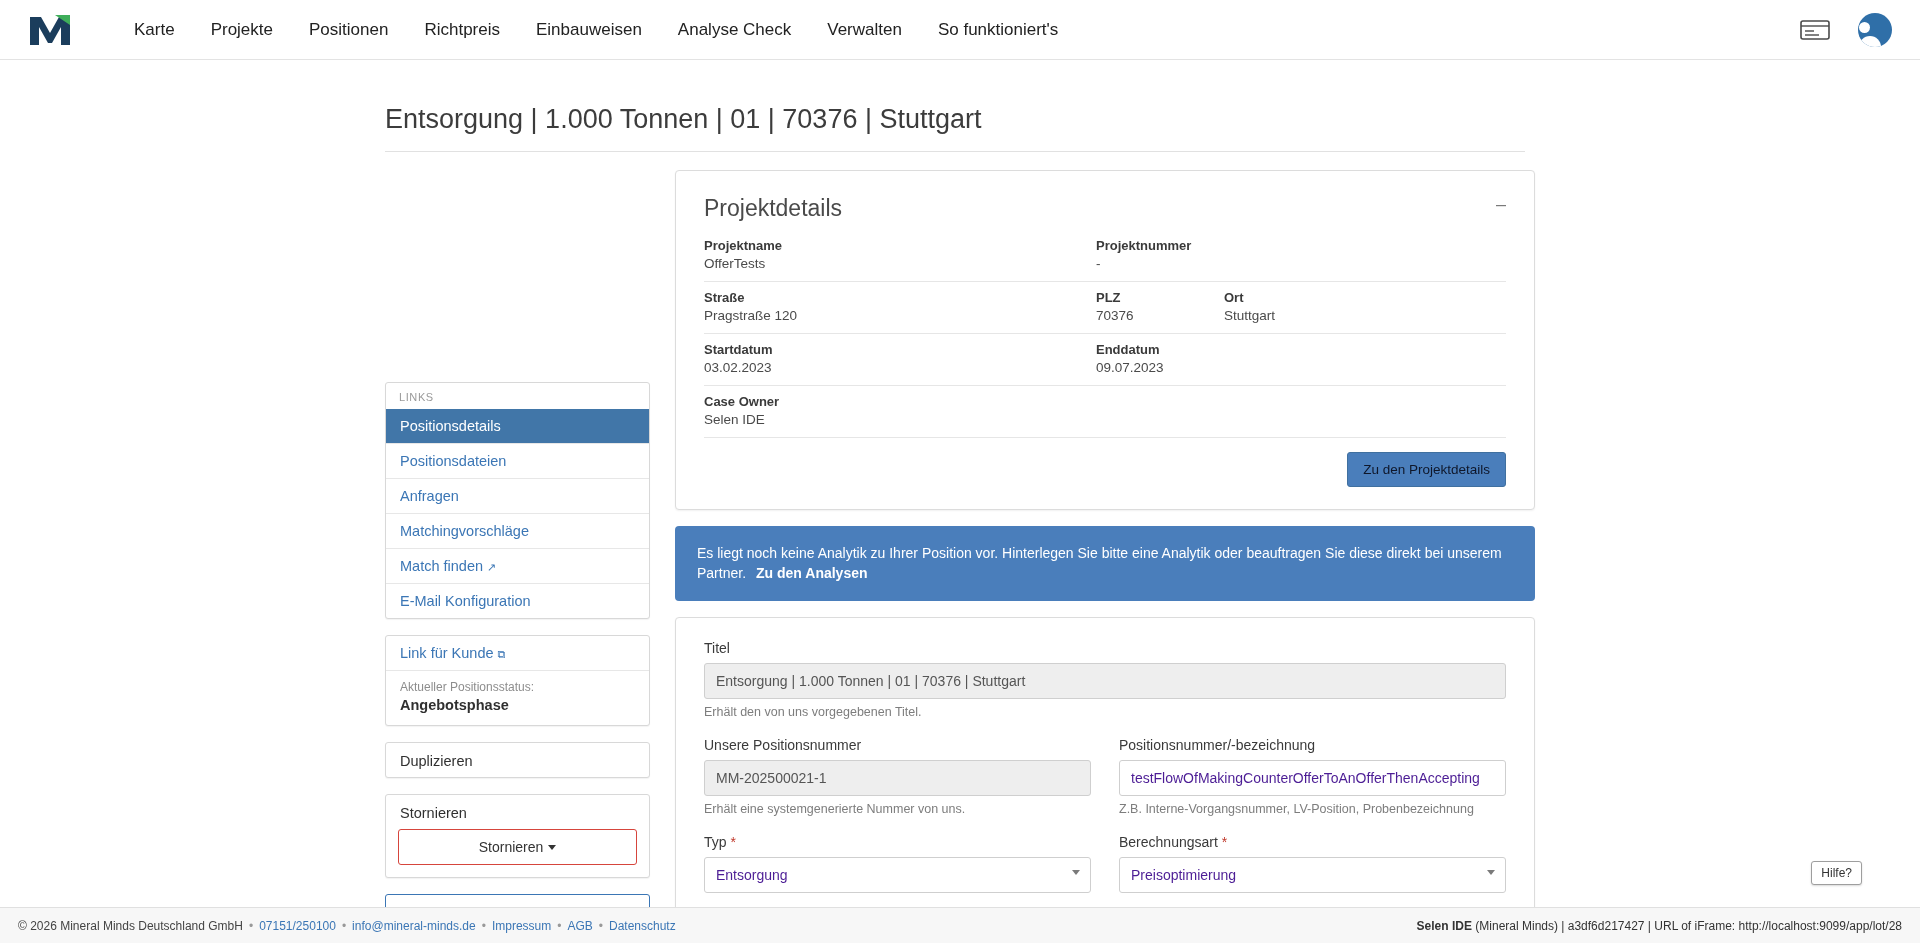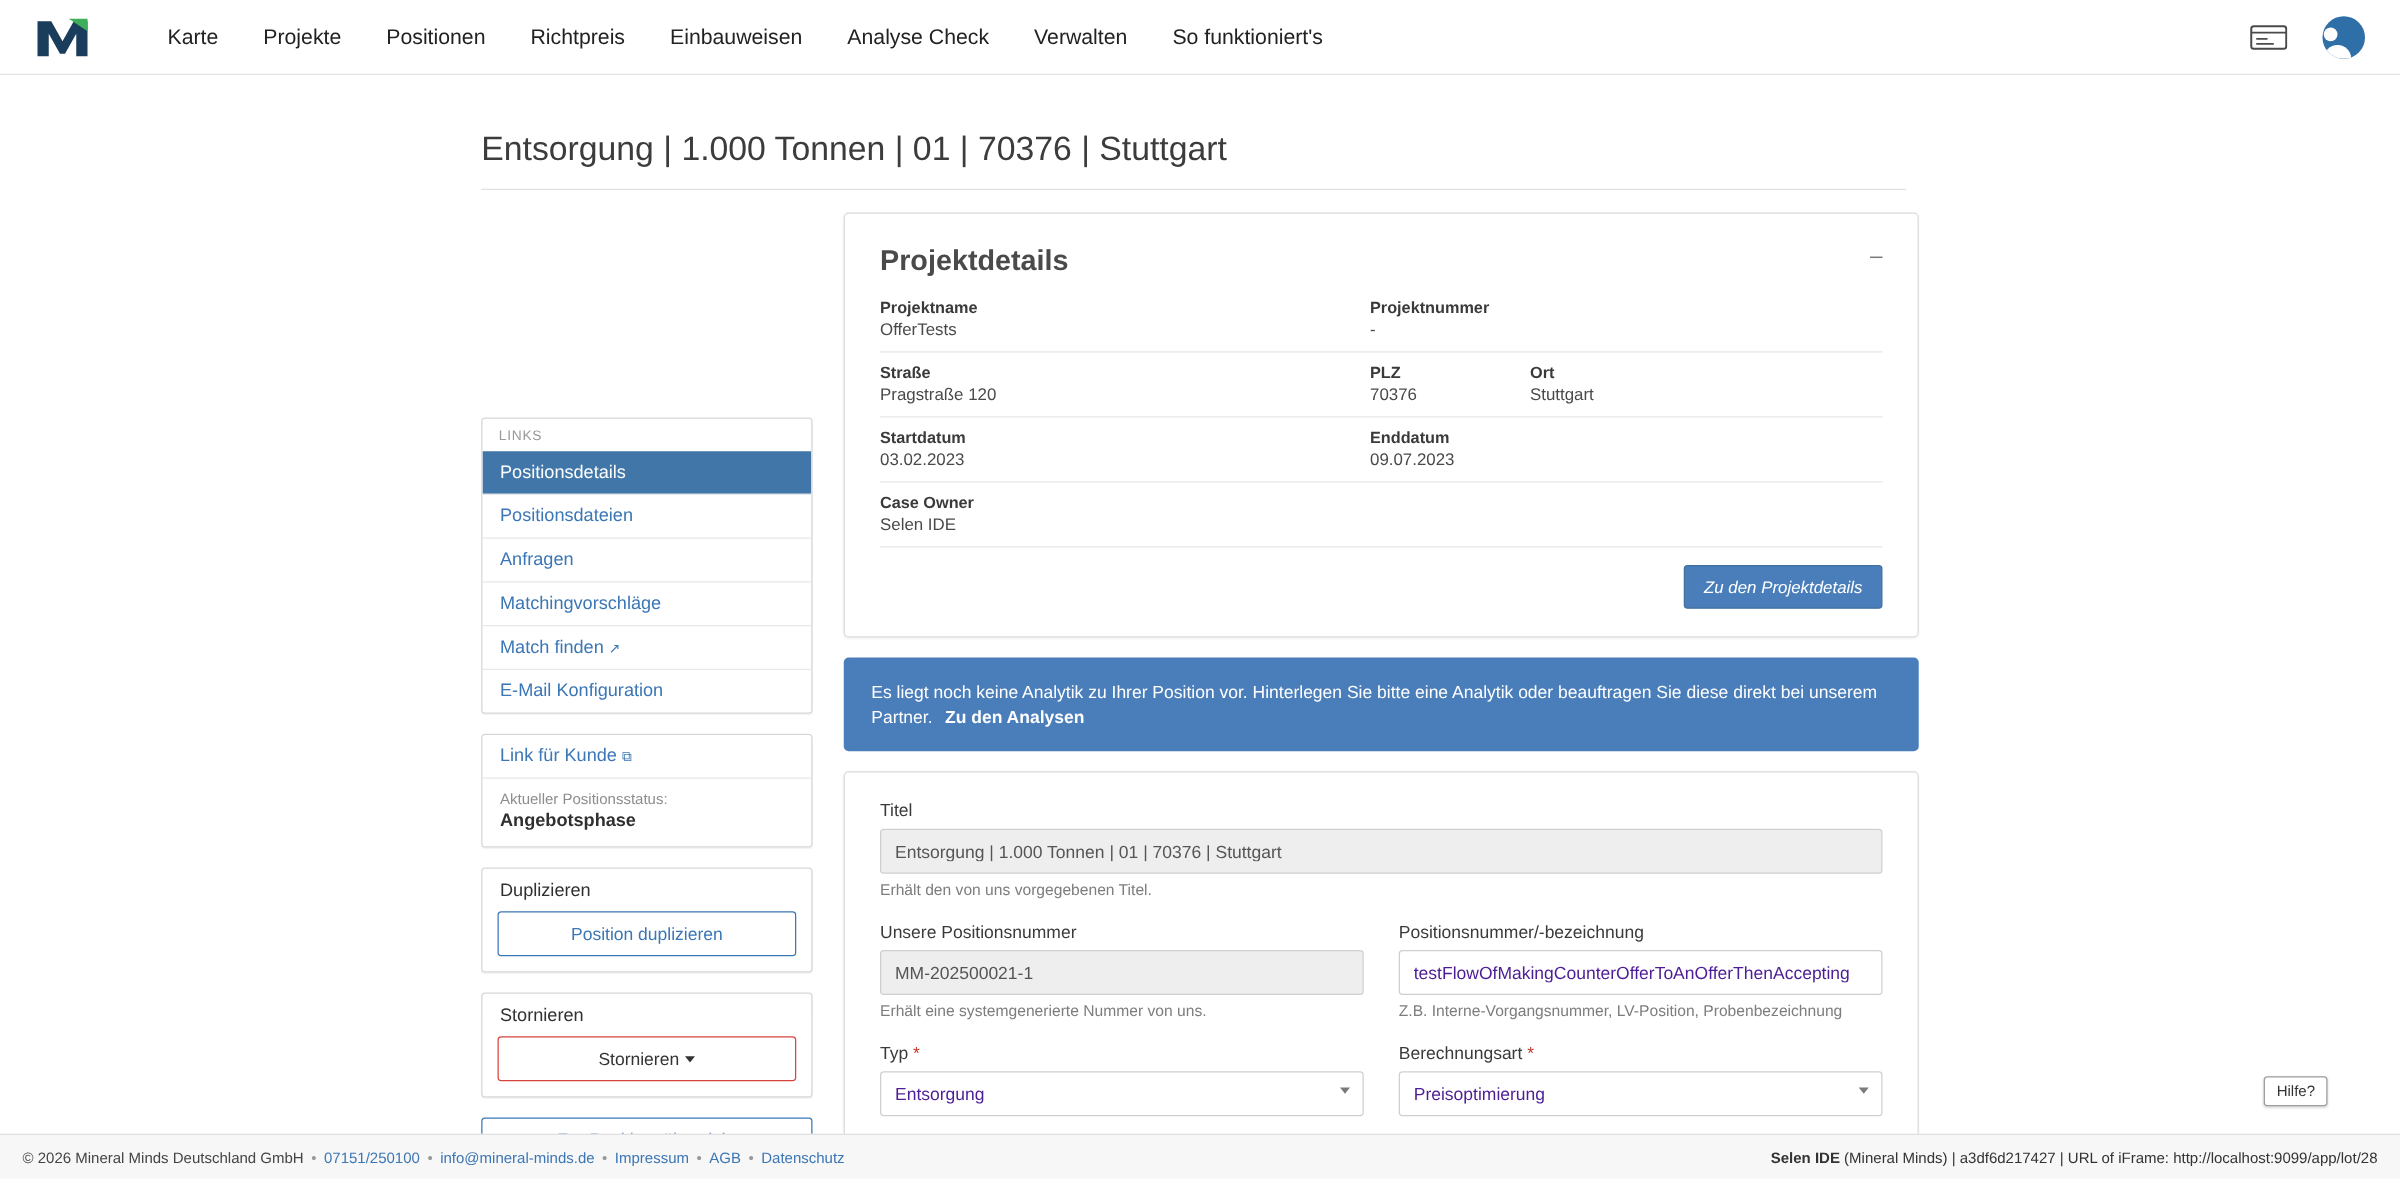--- a/index.html
+++ b/index.html
@@ -199,21 +199,21 @@
     margin-bottom: 16px;
   }
   .card-title-row {
     display: flex;
     align-items: flex-start;
     padding: 24px 28px 8px 28px;
   }
   .card-title {
     font-size: 23px;
     color: #4a4a4a;
-    font-weight: bold;
+    font-weight: normal;
   }
   .collapse-btn {
     margin-left: auto;
     color: #7a7a7a;
     font-size: 18px;
     line-height: 18px;
     cursor: pointer;
     user-select: none;
   }
   .detail-rows { padding: 0 28px 10px 28px; }
@@ -239,26 +239,25 @@
   .w-b { width: 108px; }
   .w-c { width: auto; }
   .card-actions {
     padding: 4px 28px 22px 28px;
     display: flex;
     justify-content: flex-end;
   }
   .btn-primary {
     background: #4a7ebb;
     border: 1px solid #40709f;
-    color: #ffffff;
+    color: #0f172a;
     font-size: 13.5px;
     padding: 9px 15px;
     border-radius: 3px;
     cursor: pointer;
-    font-style: italic;
   }
 
   .alert {
     background: #4a7ebb;
     color: #ffffff;
     border-radius: 4px;
     padding: 17px 22px;
     font-size: 14px;
     line-height: 1.45;
     margin-bottom: 16px;
@@ -409,21 +408,20 @@
         <div class="panel">
           <a class="rail-link first"><span>Link für Kunde</span><span class="ext">⧉</span></a>
           <div class="rail-sub">
             <div class="muted">Aktueller Positionsstatus:</div>
             <div class="val">Angebotsphase</div>
           </div>
         </div>
 
         <div class="panel">
           <div class="panel-head">Duplizieren</div>
-          <div class="btn btn-outline-blue">Position duplizieren</div>
         </div>
 
         <div class="panel">
           <div class="panel-head">Stornieren</div>
           <div class="btn btn-outline-red"><span>Stornieren</span><span class="caret"></span></div>
         </div>
 
         <div class="btn-standalone">Zur Positionsübersicht</div>
       </div>
 

